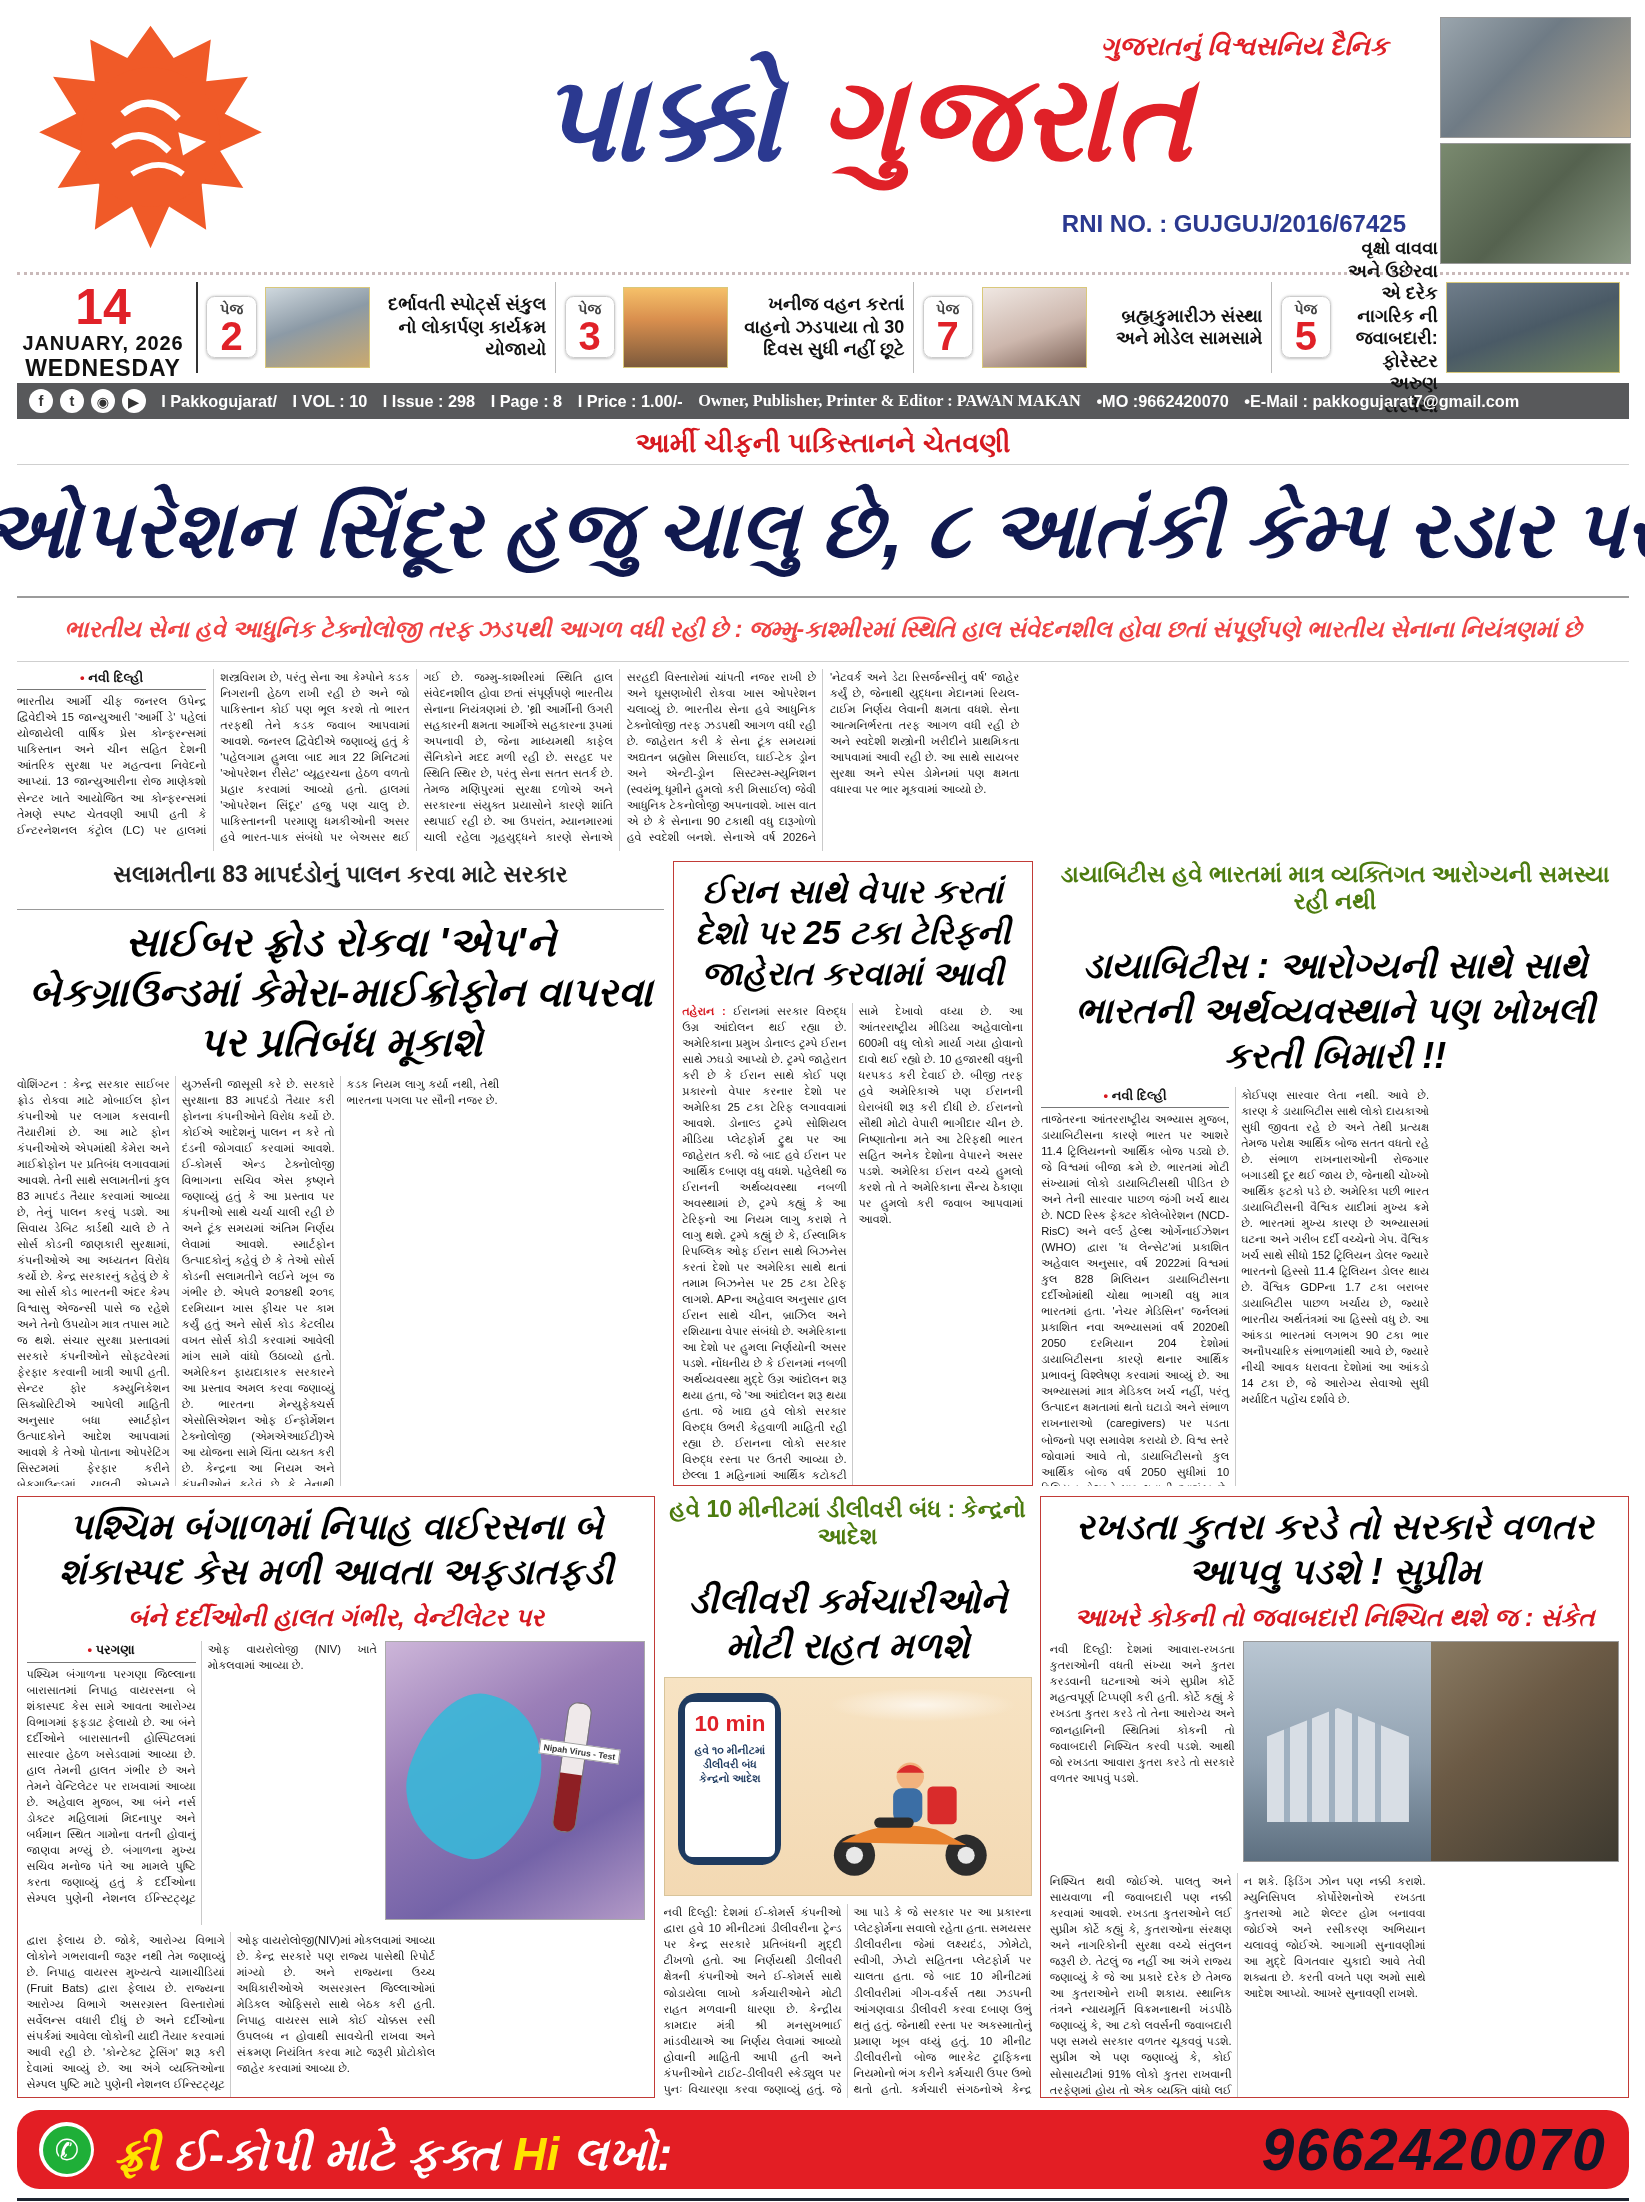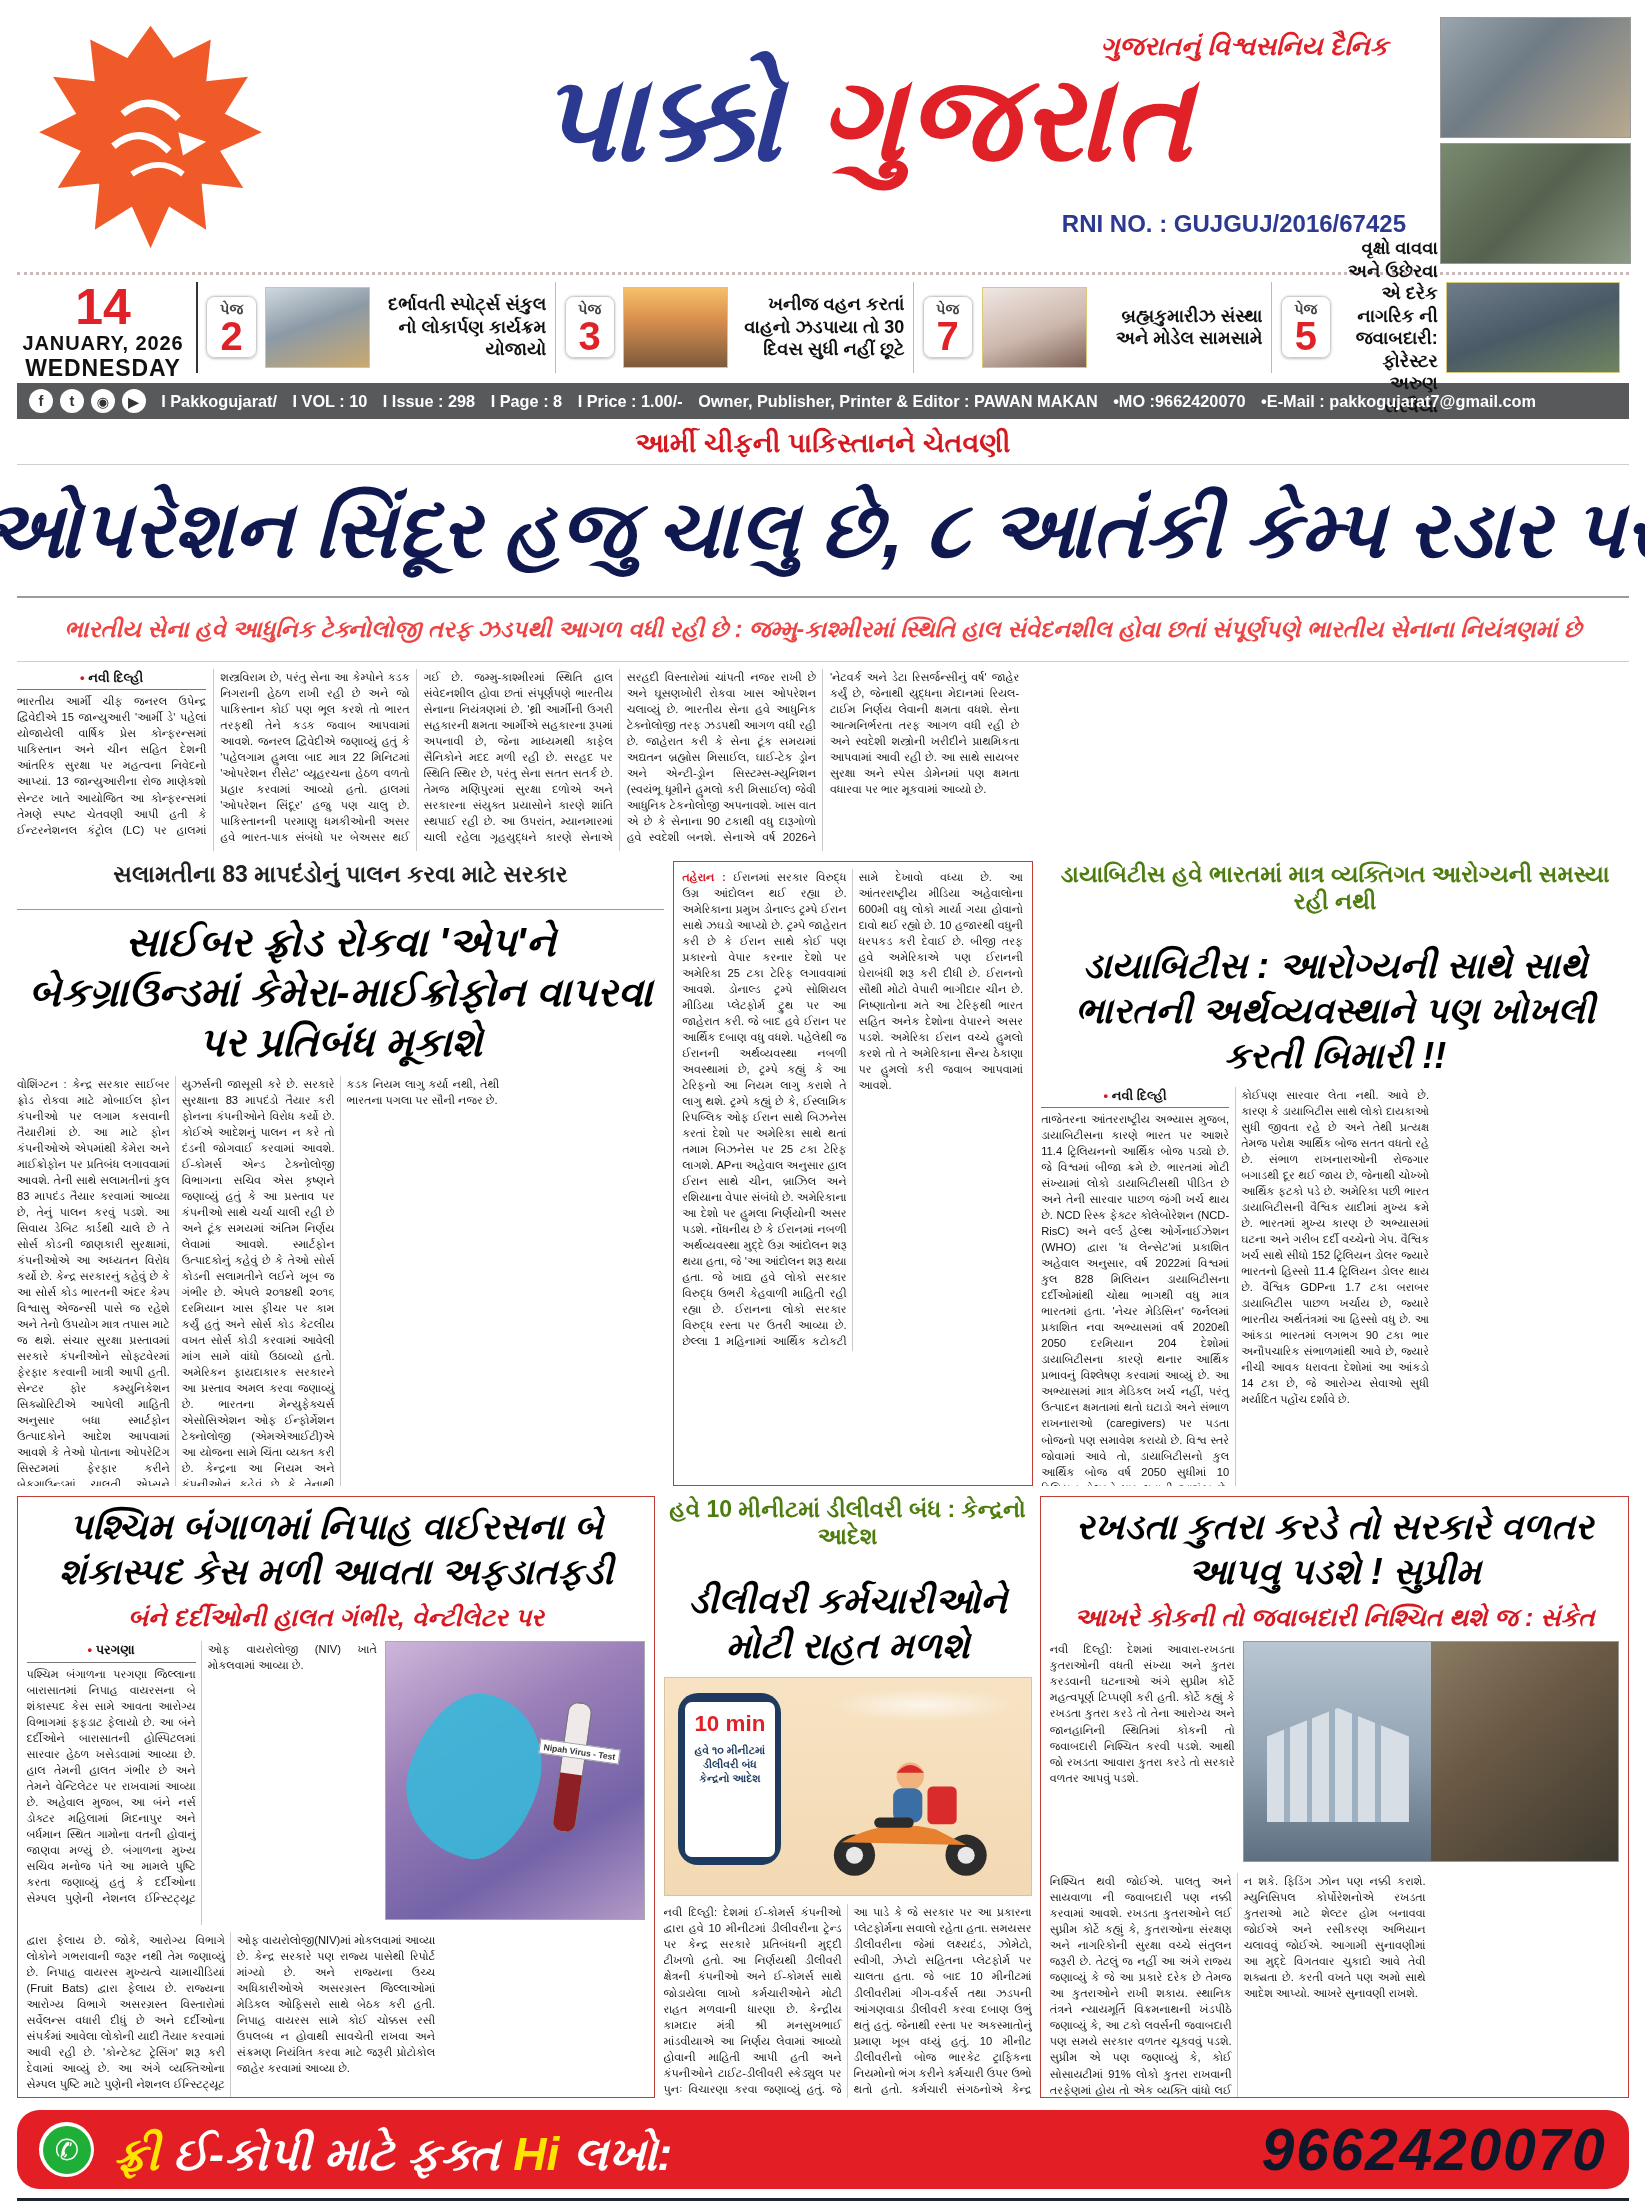--- a/index.html
+++ b/index.html
@@ -176,21 +176,21 @@
       <div class="sicon">f</div>
       <div class="sicon">t</div>
       <div class="sicon">◉</div>
       <div class="sicon">▶</div>
     </div>
     <span class="sep">I Pakkogujarat/</span>
     <span class="sep">I VOL : 10</span>
     <span class="sep">I Issue : 298</span>
     <span class="sep">I Page : 8</span>
     <span class="sep">I Price : 1.00/-</span>
-    <span class="sep" style="font-family:Liberation Sans, sans-serif;">Owner, Publisher, Printer &amp; Editor : PAWAN MAKAN</span>
+    <span class="sep" style="font-family:Liberation Serif, serif;">Owner, Publisher, Printer &amp; Editor : PAWAN MAKAN</span>
     <span class="sep">•MO :9662420070</span>
     <span class="sep">•E-Mail : pakkogujarat7@gmail.com</span>
   </div>
 
   <div class="kicker-red">આર્મી ચીફની પાકિસ્તાનને ચેતવણી</div>
   <div class="main-headline">ઓપરેશન સિંદૂર હજુ ચાલુ છે, ૮ આતંકી કેમ્પ રડાર પર</div>
   <div class="subhead">ભારતીય સેના હવે આધુનિક ટેક્નોલોજી તરફ ઝડપથી આગળ વધી રહી છે : જમ્મુ-કાશ્મીરમાં સ્થિતિ હાલ સંવેદનશીલ હોવા છતાં સંપૂર્ણપણે ભારતીય સેનાના નિયંત્રણમાં છે</div>
   <div class="lead-body">
     <span class="dateline">નવી દિલ્હી</span>
     <span>ભારતીય આર્મી ચીફ જનરલ ઉપેન્દ્ર દ્વિવેદીએ 15 જાન્યુઆરી 'આર્મી ડે' પહેલાં યોજાયેલી વાર્ષિક પ્રેસ કોન્ફરન્સમાં પાકિસ્તાન અને ચીન સહિત દેશની આંતરિક સુરક્ષા પર મહત્વના નિવેદનો આપ્યાં. 13 જાન્યુઆરીના રોજ માણેકશો સેન્ટર ખાતે આયોજિત આ કોન્ફરન્સમાં તેમણે સ્પષ્ટ ચેતવણી આપી હતી કે ઈન્ટરનેશનલ કંટ્રોલ (LC) પર હાલમાં શસ્ત્રવિરામ છે, પરંતુ સેના આ કેમ્પોને કડક નિગરાની હેઠળ રાખી રહી છે અને જો પાકિસ્તાન કોઈ પણ ભૂલ કરશે તો ભારત તરફથી તેને કડક જવાબ આપવામાં આવશે. જનરલ દ્વિવેદીએ જણાવ્યું હતું કે 'પહેલગામ હુમલા બાદ માત્ર 22 મિનિટમાં 'ઓપરેશન રીસેટ' વ્યૂહરચના હેઠળ વળતો પ્રહાર કરવામાં આવ્યો હતો. હાલમાં 'ઓપરેશન સિંદૂર' હજુ પણ ચાલુ છે. પાકિસ્તાનની પરમાણુ ધમકીઓની અસર હવે ભારત-પાક સંબંધો પર બેઅસર થઈ ગઈ છે. જમ્મુ-કાશ્મીરમાં સ્થિતિ હાલ સંવેદનશીલ હોવા છતાં સંપૂર્ણપણે ભારતીય સેનાના નિયંત્રણમાં છે. 'થ્રી આર્મીની ઉગરી સહકારની ક્ષમતા આર્મીએ સહકારના રૂપમાં અપનાવી છે, જેના માધ્યમથી કાફેલ સૈનિકોને મદદ મળી રહી છે. સરહદ પર સ્થિતિ સ્થિર છે, પરંતુ સેના સતત સતર્ક છે. તેમજ મણિપુરમાં સુરક્ષા દળોએ અને સરકારના સંયુક્ત પ્રયાસોને કારણે શાંતિ સ્થપાઈ રહી છે. આ ઉપરાંત, મ્યાનમારમાં ચાલી રહેલા ગૃહયુદ્ધને કારણે સેનાએ સરહદી વિસ્તારોમાં ચાંપતી નજર રાખી છે અને ઘૂસણખોરી રોકવા ખાસ ઓપરેશન ચલાવ્યું છે. ભારતીય સેના હવે આધુનિક ટેક્નોલોજી તરફ ઝડપથી આગળ વધી રહી છે. જાહેરાત કરી કે સેના ટૂંક સમયમાં અદ્યતન બ્રહ્મોસ મિસાઈલ, ઘાઈ-ટેક ડ્રોન અને એન્ટી-ડ્રોન સિસ્ટમ્સ-મ્યુનિશન (સ્વયંભૂ ધૂમીને હુમલો કરી મિસાઈલ) જેવી આધુનિક ટેકનોલોજી અપનાવશે. ખાસ વાત એ છે કે સેનાના 90 ટકાથી વધુ દારૂગોળો હવે સ્વદેશી બનશે. સેનાએ વર્ષ 2026ને 'નેટવર્ક અને ડેટા રિસર્જન્સીનું વર્ષ' જાહેર કર્યું છે, જેનાથી યુદ્ધના મેદાનમાં રિયલ-ટાઈમ નિર્ણય લેવાની ક્ષમતા વધશે. સેના આત્મનિર્ભરતા તરફ આગળ વધી રહી છે અને સ્વદેશી શસ્ત્રોની ખરીદીને પ્રાથમિકતા આપવામાં આવી રહી છે. આ સાથે સાયબર સુરક્ષા અને સ્પેસ ડોમેનમાં પણ ક્ષમતા વધારવા પર ભાર મૂકવામાં આવ્યો છે.</span>
@@ -198,20 +198,21 @@
 
   <div class="band band-mid">
 
     <div class="artbox">
       <div class="art-kicker">સલામતીના 83 માપદંડોનું પાલન કરવા માટે સરકાર</div>
       <div class="art-headline h46">સાઈબર ફ્રોડ રોકવા 'એપ'ને બેકગ્રાઉન્ડમાં કેમેરા-માઈક્રોફોન વાપરવા પર પ્રતિબંધ મૂકાશે</div>
       <div class="cols c4" style="height:465px;">વોશિંગ્ટન : કેન્દ્ર સરકાર સાઈબર ફ્રોડ રોકવા માટે મોબાઈલ ફોન કંપનીઓ પર લગામ કસવાની તૈયારીમાં છે. આ માટે ફોન કંપનીઓએ એપમાંથી કેમેરા અને માઈક્રોફોન પર પ્રતિબંધ લગાવવામાં આવશે. તેની સાથે સલામતીનાં કુલ 83 માપદંડ તૈયાર કરવામાં આવ્યા છે, તેનું પાલન કરવું પડશે. આ સિવાય ડેબિટ કાર્ડથી ચાલે છે તે સોર્સ કોડની જાણકારી સુરક્ષામાં, કંપનીઓએ આ અધ્યતન વિરોધ કર્યો છે. કેન્દ્ર સરકારનું કહેવું છે કે આ સોર્સ કોડ ભારતની અંદર કેમ્પ વિશ્વાસુ એજન્સી પાસે જ રહેશે અને તેનો ઉપયોગ માત્ર તપાસ માટે જ થશે. સંચાર સુરક્ષા પ્રસ્તાવમાં સરકારે કંપનીઓને સોફ્ટવેરમાં ફેરફાર કરવાની ખાત્રી આપી હતી. સેન્ટર ફોર કમ્યુનિકેશન સિક્યોરિટીએ આપેલી માહિતી અનુસાર બધા સ્માર્ટફોન ઉત્પાદકોને આદેશ આપવામાં આવશે કે તેઓ પોતાના ઓપરેટિંગ સિસ્ટમમાં ફેરફાર કરીને બેકગ્રાઉન્ડમાં ચાલતી એપ્સને કેમેરા-માઈક્રોફોનની પરવાનગી આપે નહીં. હાલમાં કેટલીક એપ્સ બેકગ્રાઉન્ડમાં ચાલુ રહીને યુઝર્સની જાસૂસી કરે છે. સરકારે સુરક્ષાના 83 માપદંડો તૈયાર કરી ફોનના કંપનીઓને વિરોધ કર્યો છે. કોઈએ આદેશનું પાલન ન કરે તો દંડની જોગવાઈ કરવામાં આવશે. ઈ-કોમર્સ એન્ડ ટેક્નોલોજી વિભાગના સચિવ એસ કૃષ્ણને જણાવ્યું હતું કે આ પ્રસ્તાવ પર કંપનીઓ સાથે ચર્ચા ચાલી રહી છે અને ટૂંક સમયમાં અંતિમ નિર્ણય લેવામાં આવશે. સ્માર્ટફોન ઉત્પાદકોનું કહેવું છે કે તેઓ સોર્સ કોડની સલામતીને લઈને ખૂબ જ ગંભીર છે. એપલે ૨૦૧૪થી ૨૦૧૬ દરમિયાન ખાસ ફીચર પર કામ કર્યું હતું અને સોર્સ કોડ કેટલીય વખત સોર્સ કોડી કરવામાં આવેલી માંગ સામે વાંધો ઉઠાવ્યો હતો. અમેરિકન ફાયદાકારક સરકારને આ પ્રસ્તાવ અમલ કરવા જણાવ્યું છે. ભારતના મેન્યુફેક્ચર્સ એસોસિએશન ઓફ ઈન્ફોર્મેશન ટેક્નોલોજી (એમએઆઈટી)એ આ યોજના સામે ચિંતા વ્યક્ત કરી છે. કેન્દ્રના આ નિયમ અને કંપનીઓનું કહેવું છે કે તેનાથી સ્માર્ટફોનના ભાવ વધી શકે છે અને નવી ટેકનોલોજી આવતાં વિલંબ થશે. વિશ્વના કોઈ દેશે હજુ આવા કડક નિયમ લાગુ કર્યા નથી, તેથી ભારતના પગલા પર સૌની નજર છે.</div>
     </div>
 
     <div class="artbox red-border">
+      <div class="art-headline h38" style="margin-top:1.7px;">ઈરાન સાથે વેપાર કરતાં દેશો પર 25 ટકા ટેરિફની જાહેરાત કરવામાં આવી</div>
       <div class="cols c2" style="height:482px;">
         <span class="dl-inline">તહેરાન :</span>
         <span>ઈરાનમાં સરકાર વિરુદ્ધ ઉગ્ર આંદોલન થઈ રહ્યા છે. અમેરિકાના પ્રમુખ ડોનાલ્ડ ટ્રમ્પે ઈરાન સાથે ઝઘડો આપ્યો છે. ટ્રમ્પે જાહેરાત કરી છે કે ઈરાન સાથે કોઈ પણ પ્રકારનો વેપાર કરનાર દેશો પર અમેરિકા 25 ટકા ટેરિફ લગાવવામાં આવશે. ડોનાલ્ડ ટ્રમ્પે સોશિયલ મીડિયા પ્લેટફોર્મ ટ્રુથ પર આ જાહેરાત કરી. જે બાદ હવે ઈરાન પર આર્થિક દબાણ વધુ વધશે. પહેલેથી જ ઈરાનની અર્થવ્યવસ્થા નબળી અવસ્થામાં છે, ટ્રમ્પે કહ્યું કે આ ટેરિફનો આ નિયમ લાગુ કરાશે તે લાગુ થશે. ટ્રમ્પે કહ્યું છે કે, ઈસ્લામિક રિપબ્લિક ઓફ ઈરાન સાથે બિઝનેસ કરતાં દેશો પર અમેરિકા સાથે થતાં તમામ બિઝનેસ પર 25 ટકા ટેરિફ લાગશે. APના અહેવાલ અનુસાર હાલ ઈરાન સાથે ચીન, બ્રાઝિલ અને રશિયાના વેપાર સંબંધો છે. અમેરિકાના આ દેશો પર હુમલા નિર્ણયોની અસર પડશે. નોંધનીય છે કે ઈરાનમાં નબળી અર્થવ્યવસ્થા મુદ્દે ઉગ્ર આંદોલન શરૂ થયા હતા, જે 'આ આંદોલન શરૂ થયા હતા. જે ખાદ્ય હવે લોકો સરકાર વિરુદ્ધ ઉભરી કેહવાળી માહિતી રહી રહ્યા છે. ઈરાનના લોકો સરકાર વિરુદ્ધ રસ્તા પર ઉતરી આવ્યા છે. છેલ્લા 1 મહિનામાં આર્થિક કટોકટી સામે દેખાવો વધ્યા છે. આ આંતરરાષ્ટ્રીય મીડિયા અહેવાલોના 600મી વધુ લોકો માર્યા ગયા હોવાનો દાવો થઈ રહ્યો છે. 10 હજારથી વધુની ધરપકડ કરી દેવાઈ છે. બીજી તરફ હવે અમેરિકાએ પણ ઈરાનની ઘેરાબંધી શરૂ કરી દીધી છે. ઈરાનનો સૌથી મોટો વેપારી ભાગીદાર ચીન છે. નિષ્ણાતોના મતે આ ટેરિફથી ભારત સહિત અનેક દેશોના વેપારને અસર પડશે. અમેરિકા ઈરાન વચ્ચે હુમલો કરશે તો તે અમેરિકાના સૈન્ય ઠેકાણા પર હુમલો કરી જવાબ આપવામાં આવશે.</span>
       </div>
     </div>
 
     <div class="artbox">
       <div class="art-kicker gray">ડાયાબિટીસ હવે ભારતમાં માત્ર વ્યક્તિગત આરોગ્યની સમસ્યા રહી નથી</div>
       <div class="art-headline h42">ડાયાબિટીસ : આરોગ્યની સાથે સાથે ભારતની અર્થવ્યવસ્થાને પણ ખોખલી કરતી બિમારી !!</div>
       <div class="cols c3" style="height:465px;">

